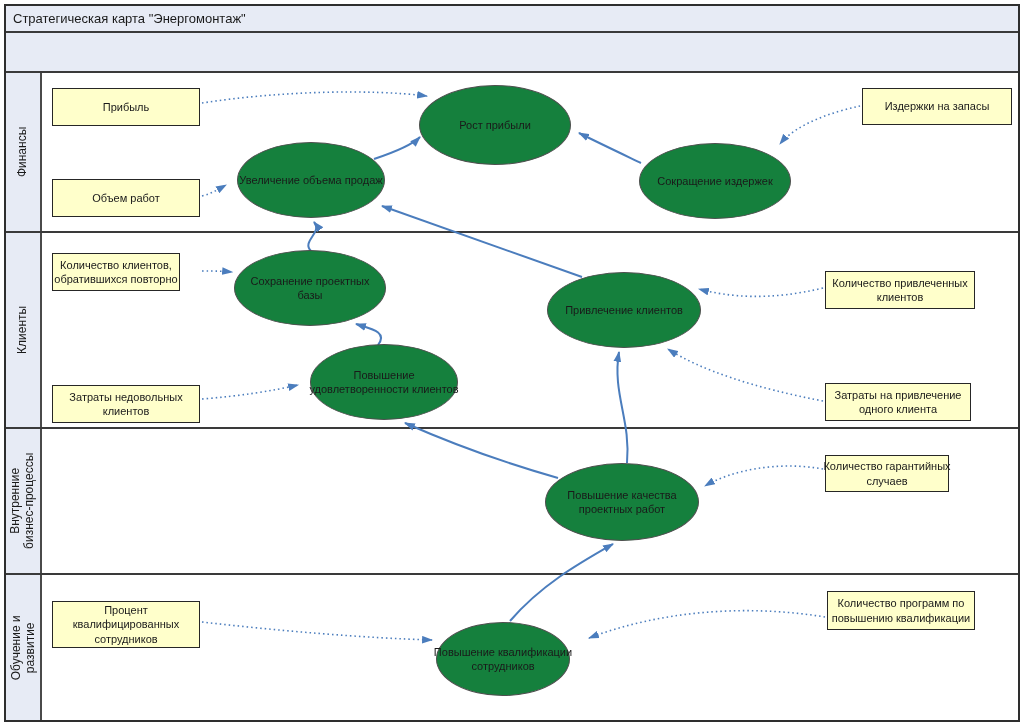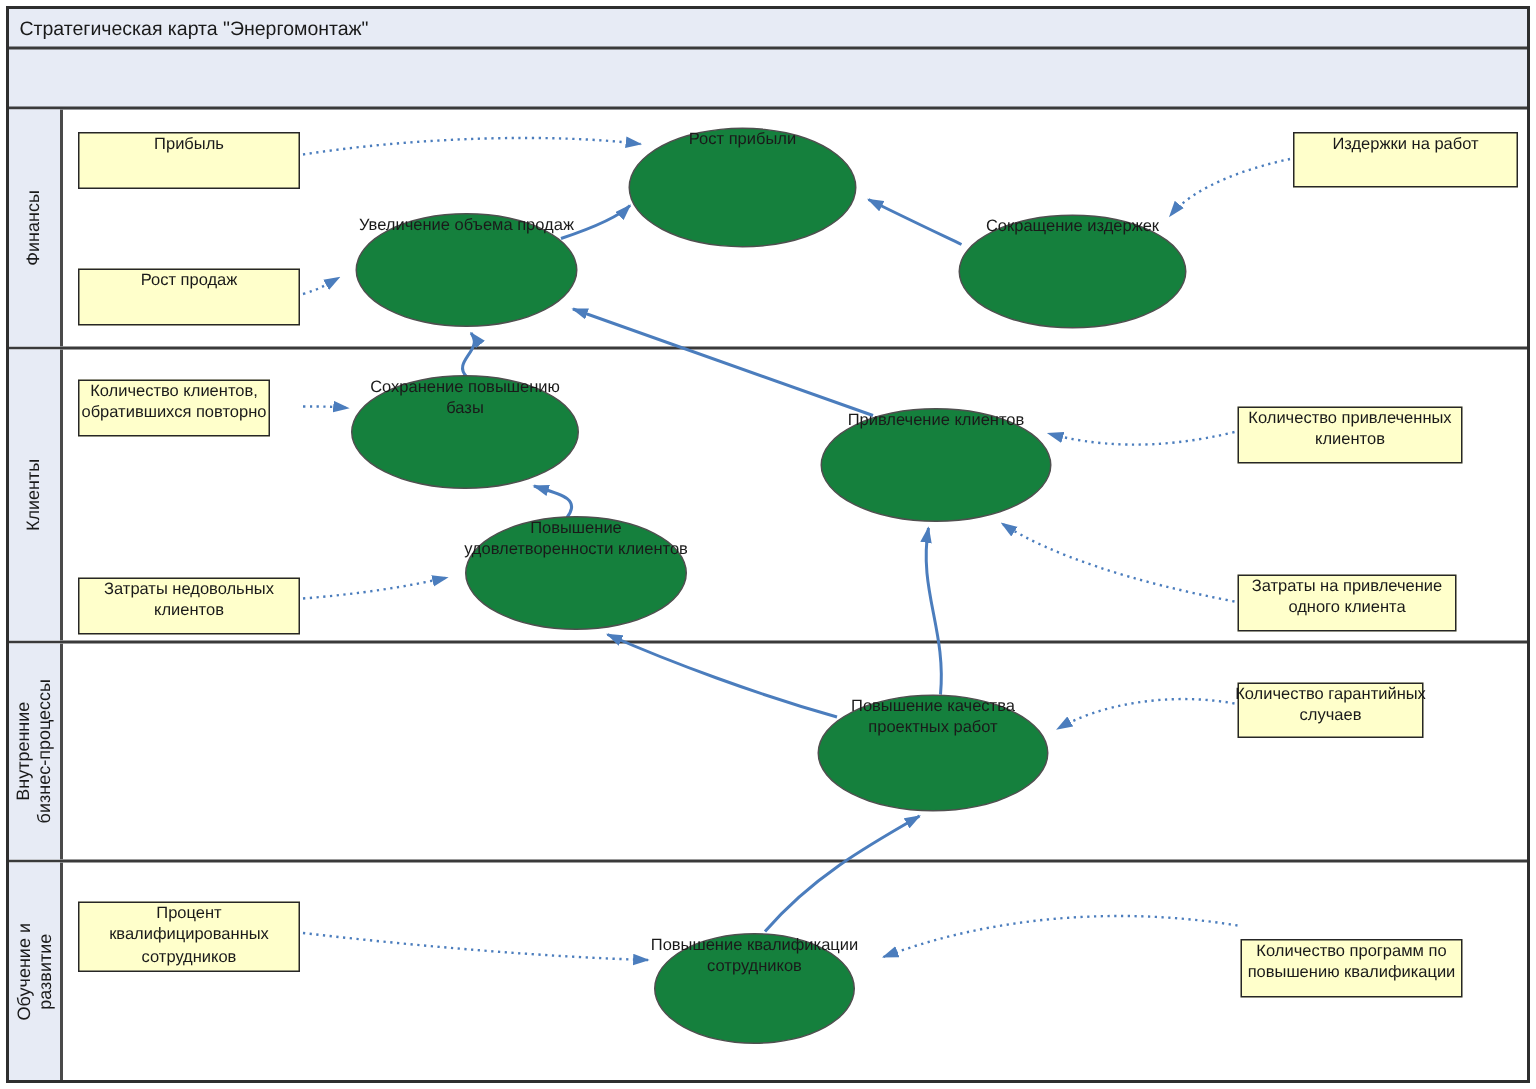--- a/index.html
+++ b/index.html
@@ -12,21 +12,21 @@
   .fill{background:#e7ebf5;}
   .title-band{display:flex;align-items:center;padding-left:7px;
               font-size:13px;z-index:1;}
   .persp-label{position:absolute;left:0;top:0;bottom:0;width:36px;
                background:#e7ebf5;border-right:2px solid #4a4a4a;
                display:flex;align-items:center;justify-content:center;
                box-sizing:border-box;}
   .persp-label span{transform:rotate(-90deg);white-space:pre-line;
                     text-align:center;font-size:12px;line-height:1.15;
                     flex:none;}
-  .node{position:absolute;display:flex;align-items:flex-start;justify-content:center;
+  .node{position:absolute;display:flex;align-items:center;justify-content:center;
         box-sizing:border-box;text-align:center;font-size:11px;line-height:1.3;
         z-index:3;}
   .node span{white-space:pre;flex:none;}
   .ellipse{background:#15803d;border:1.5px solid #4f4f4f;border-radius:50%;}
   .kpi{background:#ffffcb;border:1.6px solid #262626;}
   svg.arrows{position:absolute;left:0;top:0;z-index:2;pointer-events:none;}
   .s{fill:none;stroke:#4b7dbd;stroke-width:2;}
   .d{fill:none;stroke:#4b7dbd;stroke-width:1.6;stroke-dasharray:1.5 3;}
 </style>
 </head>
@@ -93,21 +93,21 @@
 <div class="node ellipse" style="left:419px;top:85px;width:152px;height:80px;">
   <span>Рост прибыли</span>
 </div>
 <div class="node ellipse" style="left:237px;top:142px;width:148px;height:76px;">
   <span>Увеличение объема продаж</span>
 </div>
 <div class="node ellipse" style="left:639px;top:143px;width:152px;height:76px;">
   <span>Сокращение издержек</span>
 </div>
 <div class="node ellipse" style="left:234px;top:250px;width:152px;height:76px;">
-  <span>Сохранение повышению
+  <span>Сохранение проектных
 базы</span>
 </div>
 <div class="node ellipse" style="left:310px;top:344px;width:148px;height:76px;">
   <span>Повышение
 удовлетворенности клиентов</span>
 </div>
 <div class="node ellipse" style="left:547px;top:272px;width:154px;height:76px;">
   <span>Привлечение клиентов</span>
 </div>
 <div class="node ellipse" style="left:545px;top:463px;width:154px;height:78px;">
@@ -116,46 +116,46 @@
 </div>
 <div class="node ellipse" style="left:436px;top:622px;width:134px;height:74px;">
   <span>Повышение квалификации
 сотрудников</span>
 </div>
 
 <div class="node kpi" style="left:52px;top:88px;width:148px;height:38px;">
   <span>Прибыль</span>
 </div>
 <div class="node kpi" style="left:52px;top:179px;width:148px;height:38px;">
-  <span>Рост продаж</span>
+  <span>Объем работ</span>
 </div>
 <div class="node kpi" style="left:52px;top:253px;width:128px;height:38px;">
   <span>Количество клиентов,
 обратившихся повторно</span>
 </div>
 <div class="node kpi" style="left:52px;top:385px;width:148px;height:38px;">
   <span>Затраты недовольных
 клиентов</span>
 </div>
 <div class="node kpi" style="left:52px;top:601px;width:148px;height:47px;">
   <span>Процент
 квалифицированных
 сотрудников</span>
 </div>
 <div class="node kpi" style="left:862px;top:88px;width:150px;height:37px;">
-  <span>Издержки на работ</span>
+  <span>Издержки на запасы</span>
 </div>
 <div class="node kpi" style="left:825px;top:271px;width:150px;height:38px;">
   <span>Количество привлеченных
 клиентов</span>
 </div>
 <div class="node kpi" style="left:825px;top:383px;width:146px;height:38px;">
   <span>Затраты на привлечение
 одного клиента</span>
 </div>
 <div class="node kpi" style="left:825px;top:455px;width:124px;height:37px;">
   <span>Количество гарантийных
 случаев</span>
 </div>
-<div class="node kpi" style="left:827px;top:626px;width:148px;height:39px;">
+<div class="node kpi" style="left:827px;top:591px;width:148px;height:39px;">
   <span>Количество программ по
 повышению квалификации</span>
 </div>
 
 </body></html>

